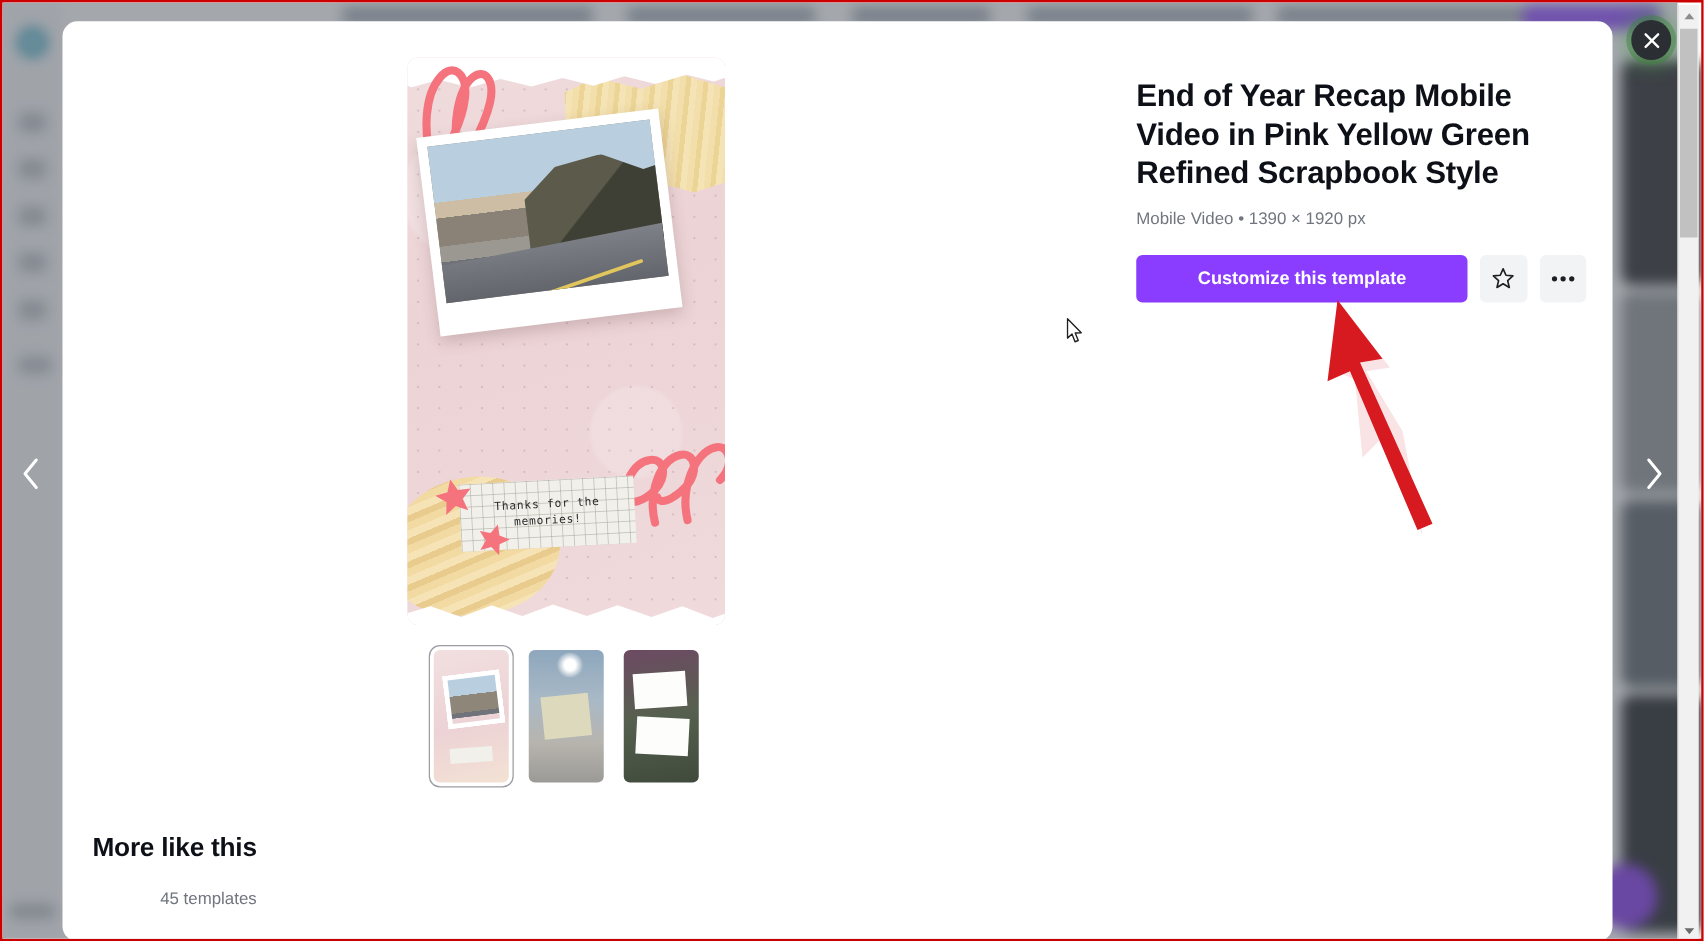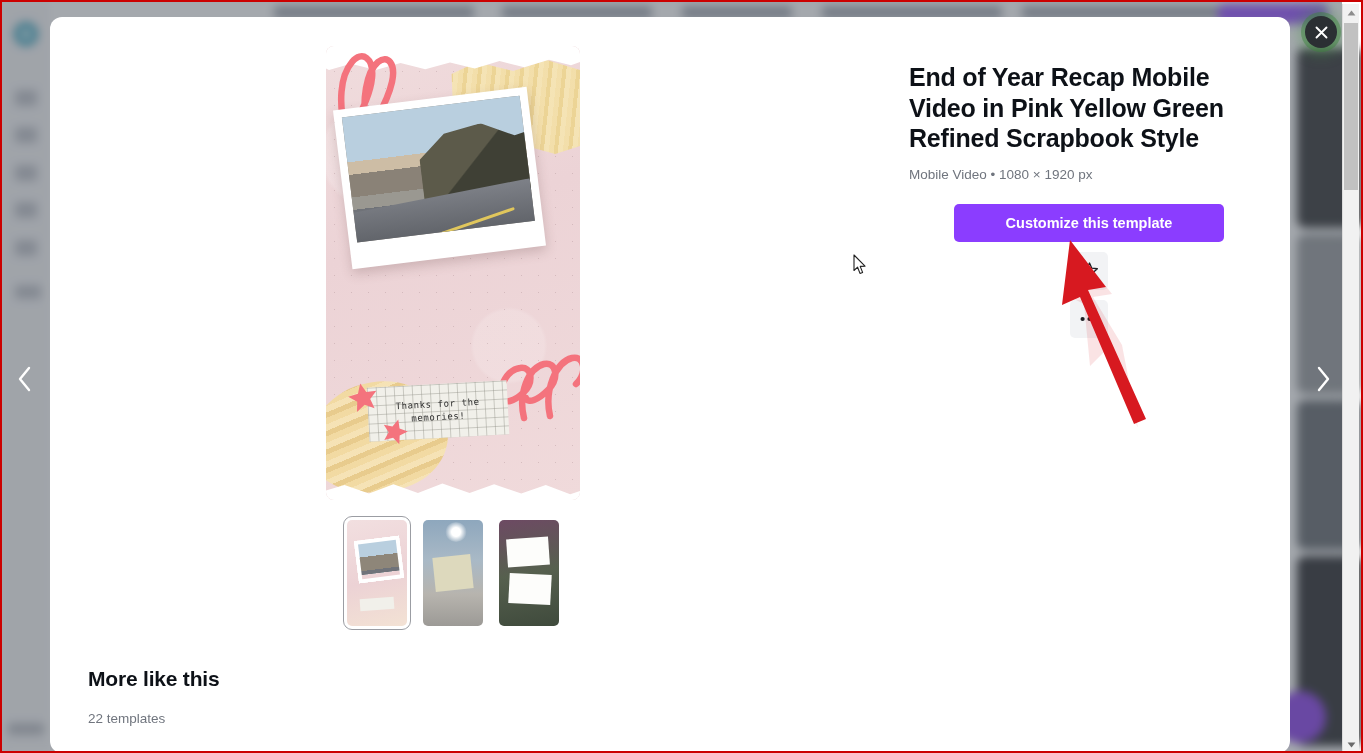--- a/index.html
+++ b/index.html
@@ -383,21 +383,20 @@
   #template-meta {
     margin-top: 13px;
     font-size: 13.5px;
     color: #70757e;
   }
   #action-row {
     margin-top: 22px;
     display: flex;
     align-items: center;
     gap: 10px;
-    flex-direction: column;
   }
   #customize-button {
     width: 270px;
     height: 38px;
     background: #8b3dff;
     color: #ffffff;
     border: none;
     border-radius: 5px;
     font-family: "Liberation Sans", sans-serif;
     font-size: 14.5px;
@@ -412,21 +411,21 @@
     display: flex;
     align-items: center;
     justify-content: center;
     cursor: pointer;
     color: #1d1f24;
   }
 
   
   #more-section {
     position: absolute;
-    left: 38px; top: 650px;
+    left: 24px; top: 650px; text-align: right;
   }
   #more-title {
     font-size: 21px;
     font-weight: bold;
     color: #0d1117;
     letter-spacing: -0.2px;
   }
   #more-count {
     margin-top: 20px;
     font-size: 13.5px;
@@ -568,41 +567,41 @@
       </div>
 
       <div id="thumb-row">
         <div class="thumb thumb-1 selected"></div>
         <div class="thumb thumb-2"></div>
         <div class="thumb thumb-3"></div>
       </div>
 
       <div id="info-col">
         <div id="template-title">End of Year Recap Mobile Video in Pink Yellow Green Refined Scrapbook Style</div>
-        <div id="template-meta">Mobile Video • 1080 × 1920 px</div>
+        <div id="template-meta">Mobile Video • 1390 × 1920 px</div>
         <div id="action-row">
           <button id="customize-button">Customize this template</button>
           <button class="icon-button">
             <svg width="19" height="19" viewBox="0 0 24 24" fill="none">
               <path d="M12 2.6 L14.9 9.1 L21.9 9.8 L16.6 14.5 L18.2 21.4 L12 17.7 L5.8 21.4 L7.4 14.5 L2.1 9.8 L9.1 9.1 Z" stroke="currentColor" stroke-width="1.7" stroke-linejoin="round"></path>
             </svg>
           </button>
           <button class="icon-button">
             <svg width="19" height="6" viewBox="0 0 19 6">
               <circle cx="2.6" cy="3" r="2.1" fill="currentColor"></circle>
               <circle cx="9.5" cy="3" r="2.1" fill="currentColor"></circle>
               <circle cx="16.4" cy="3" r="2.1" fill="currentColor"></circle>
             </svg>
           </button>
         </div>
       </div>
 
       <div id="more-section">
         <div id="more-title">More like this</div>
-        <div id="more-count">22 templates</div>
+        <div id="more-count">45 templates</div>
       </div>
 
     </div>
   </div>
 
   <svg id="annotation-arrow" viewBox="0 0 130 190">
     <g>
       <path d="M30 6 L66 52 L47 55 L76 103 L92 186 L58 110 L44 124 L38 62 L18 52 Z" fill="#d71920" opacity="0.12" transform="translate(4,5)"></path>
       <path d="M28 3 L64 50 L46 53 L104 182 L92 187 L38 60 L20 68 Z" fill="#d71920"></path>
     </g>

